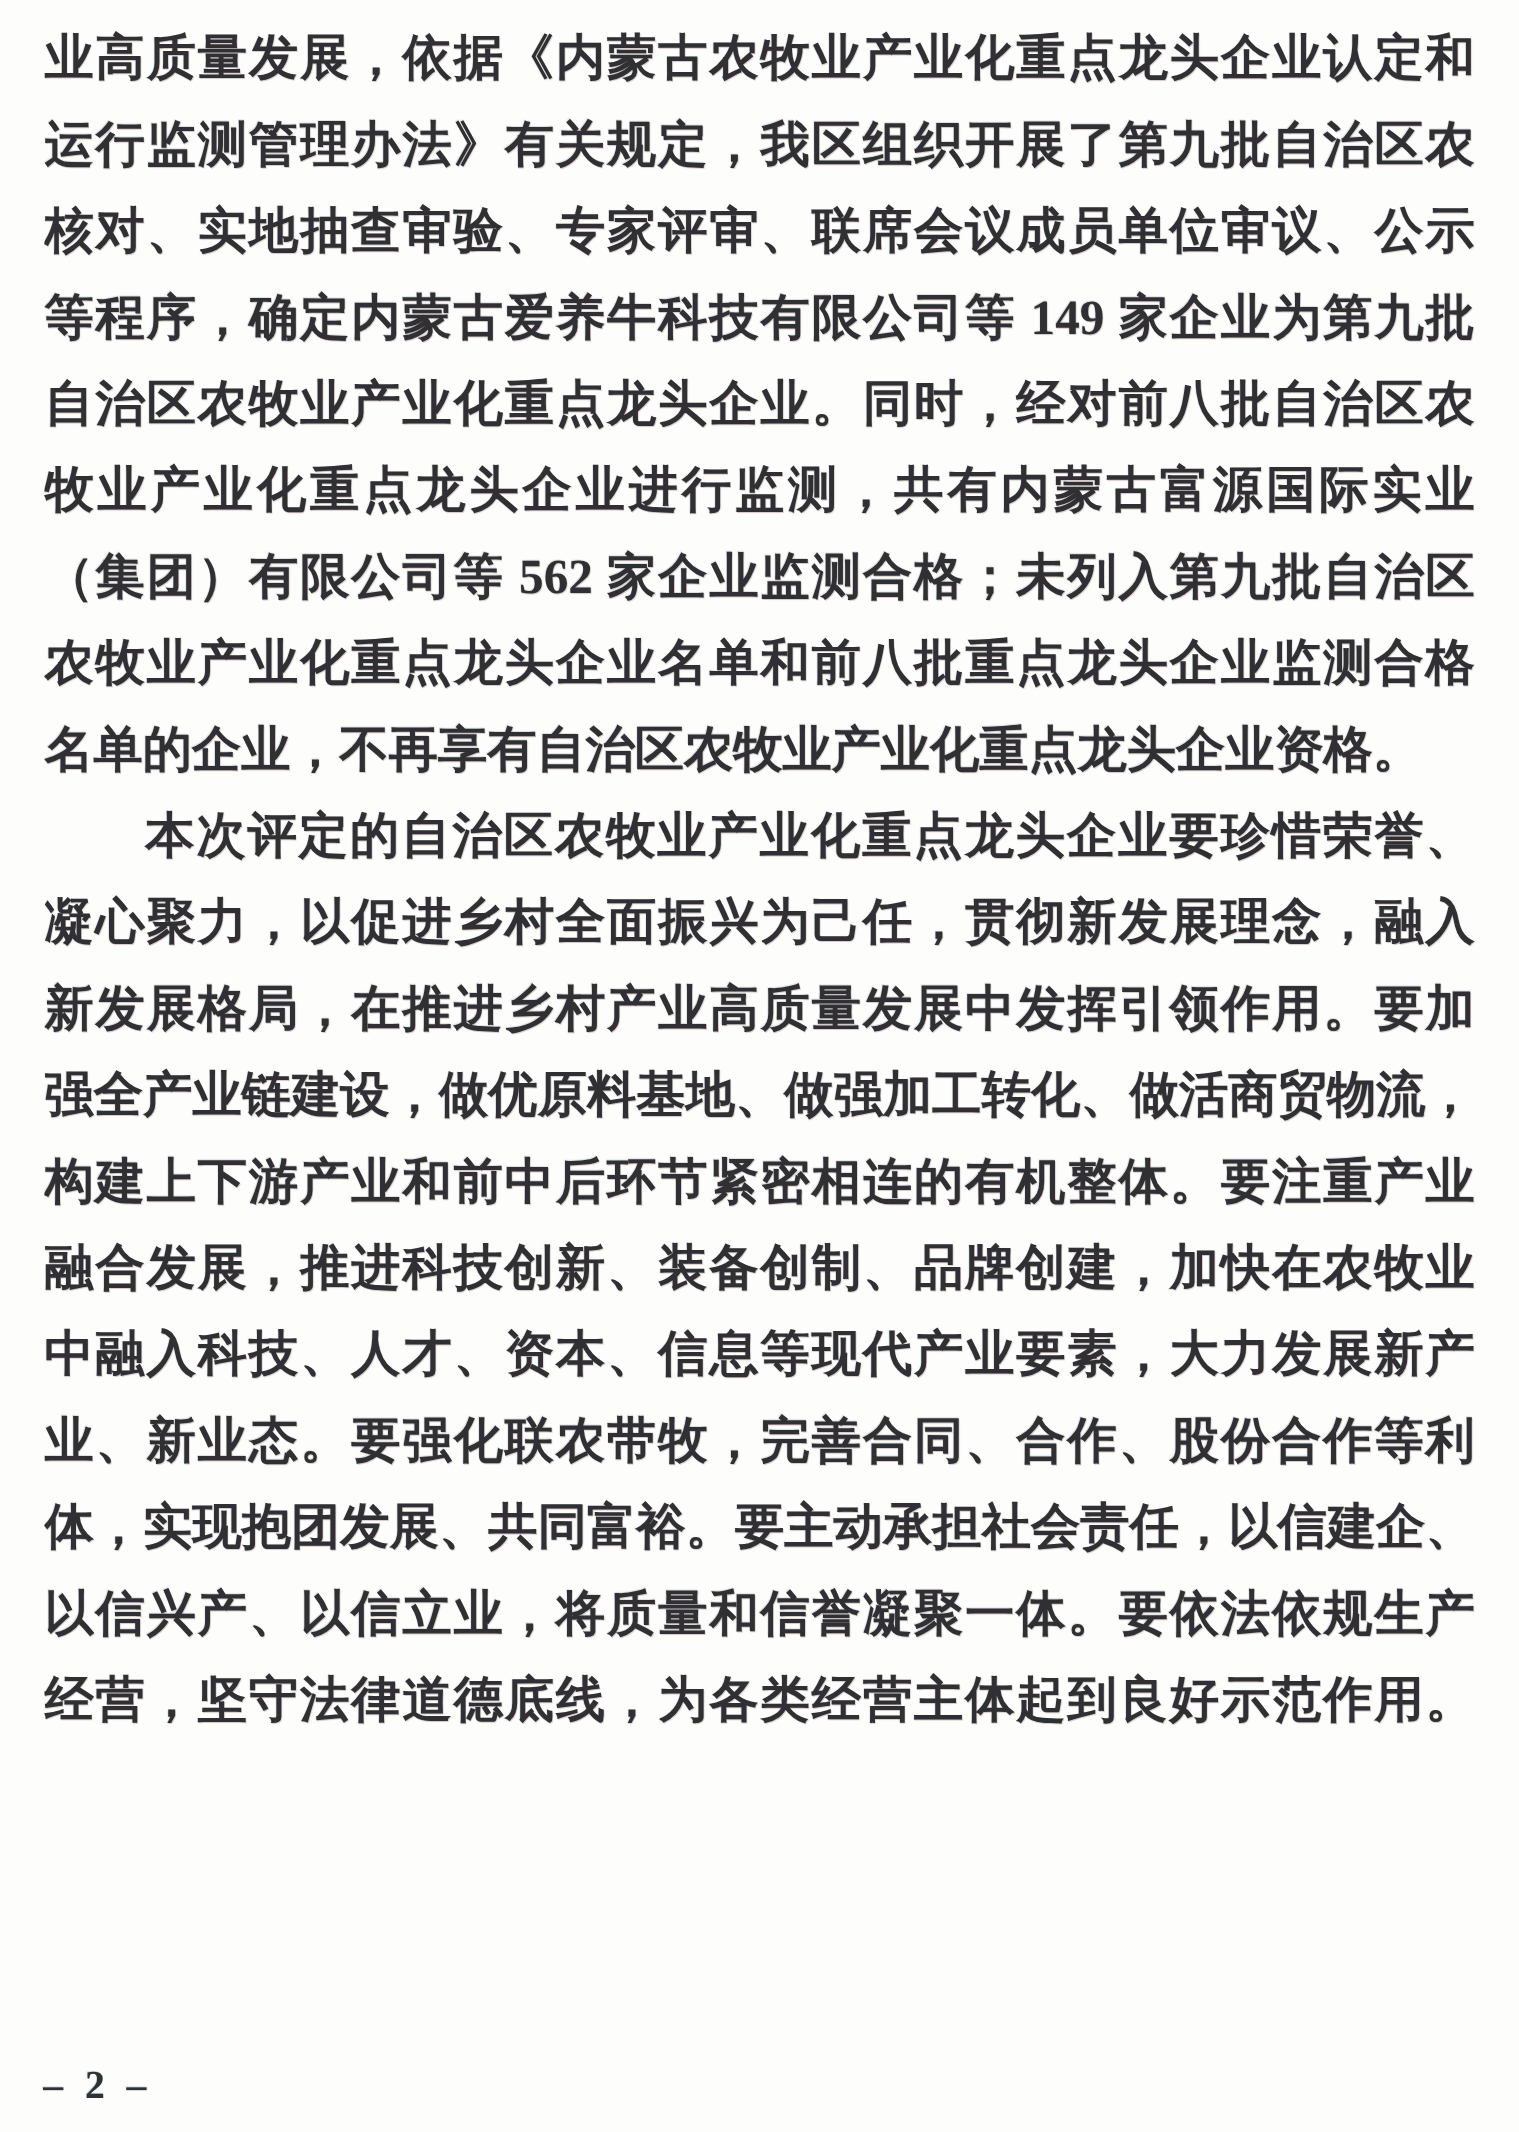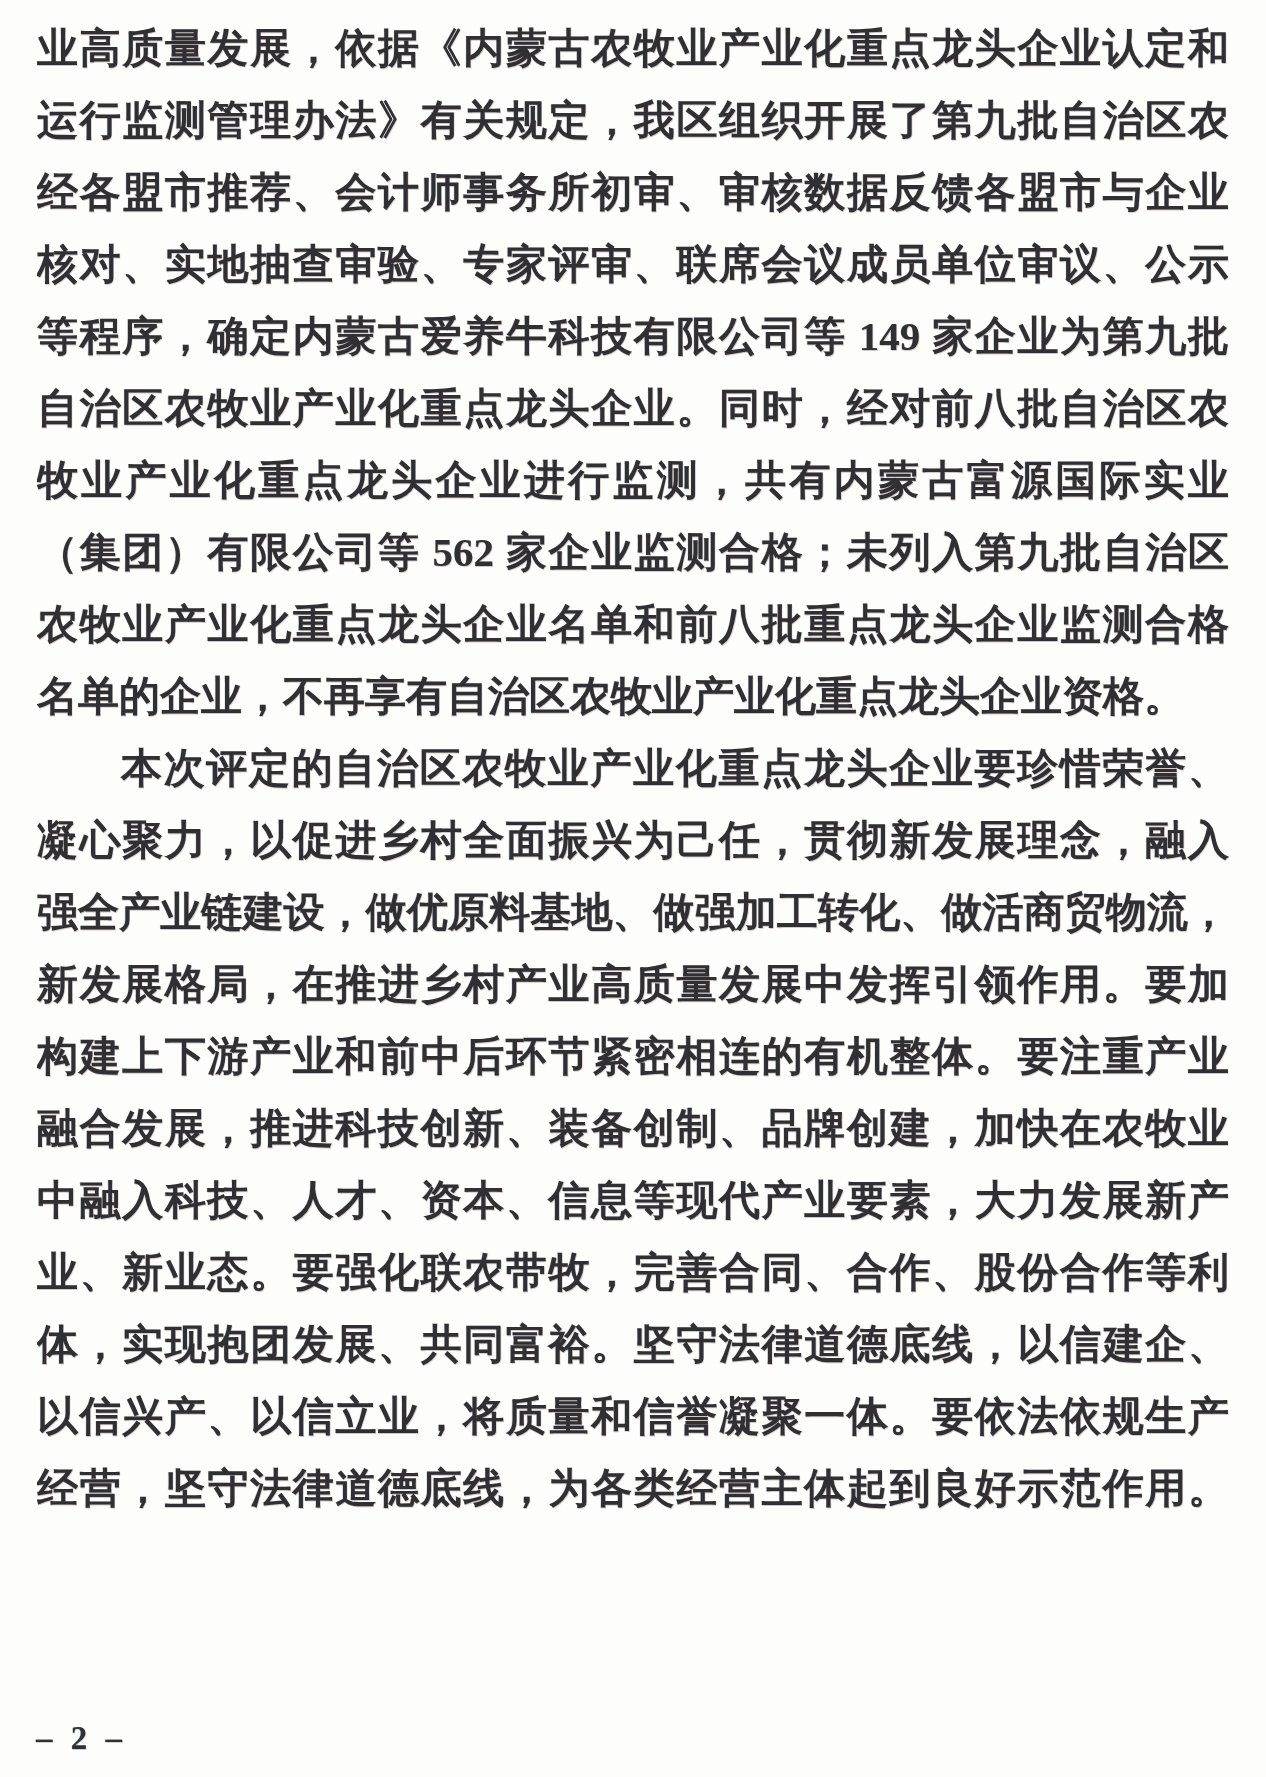--- a/index.html
+++ b/index.html
@@ -56,34 +56,33 @@
                  -0.5px -0.3px 0.5px rgba(50, 90, 110, 0.2);
   }
 </style>
 </head>
 <body>
 
 <div class="page">
   <div class="body-text">
       <div class="line">业高质量发展，依据《内蒙古农牧业产业化重点龙头企业认定和</div>
       <div class="line">运行监测管理办法》有关规定，我区组织开展了第九批自治区农</div>
-      <div class="line">经各盟市推荐、会计师事务所初审、审核数据反馈各盟市与企业</div>
       <div class="line">核对、实地抽查审验、专家评审、联席会议成员单位审议、公示</div>
       <div class="line">等程序，确定内蒙古爱养牛科技有限公司等 149 家企业为第九批</div>
       <div class="line">自治区农牧业产业化重点龙头企业。同时，经对前八批自治区农</div>
       <div class="line">牧业产业化重点龙头企业进行监测，共有内蒙古富源国际实业</div>
       <div class="line">（集团）有限公司等 562 家企业监测合格；未列入第九批自治区</div>
       <div class="line">农牧业产业化重点龙头企业名单和前八批重点龙头企业监测合格</div>
       <div class="line noj">名单的企业，不再享有自治区农牧业产业化重点龙头企业资格。</div>
       <div class="line indent">本次评定的自治区农牧业产业化重点龙头企业要珍惜荣誉、</div>
       <div class="line">凝心聚力，以促进乡村全面振兴为己任，贯彻新发展理念，融入</div>
+      <div class="line">新发展格局，在推进乡村产业高质量发展中发挥引领作用。要加</div>
       <div class="line">强全产业链建设，做优原料基地、做强加工转化、做活商贸物流，</div>
-      <div class="line">新发展格局，在推进乡村产业高质量发展中发挥引领作用。要加</div>
       <div class="line">构建上下游产业和前中后环节紧密相连的有机整体。要注重产业</div>
       <div class="line">融合发展，推进科技创新、装备创制、品牌创建，加快在农牧业</div>
       <div class="line">中融入科技、人才、资本、信息等现代产业要素，大力发展新产</div>
       <div class="line">业、新业态。要强化联农带牧，完善合同、合作、股份合作等利</div>
-      <div class="line">体，实现抱团发展、共同富裕。坚守法律道德底线，以信建企、</div>
+      <div class="line">体，实现抱团发展、共同富裕。要主动承担社会责任，以信建企、</div>
       <div class="line">以信兴产、以信立业，将质量和信誉凝聚一体。要依法依规生产</div>
       <div class="line">经营，坚守法律道德底线，为各类经营主体起到良好示范作用。</div>
     </div>
   <div class="page-number">– 2 –</div>
 </div>
 
 </body></html>

